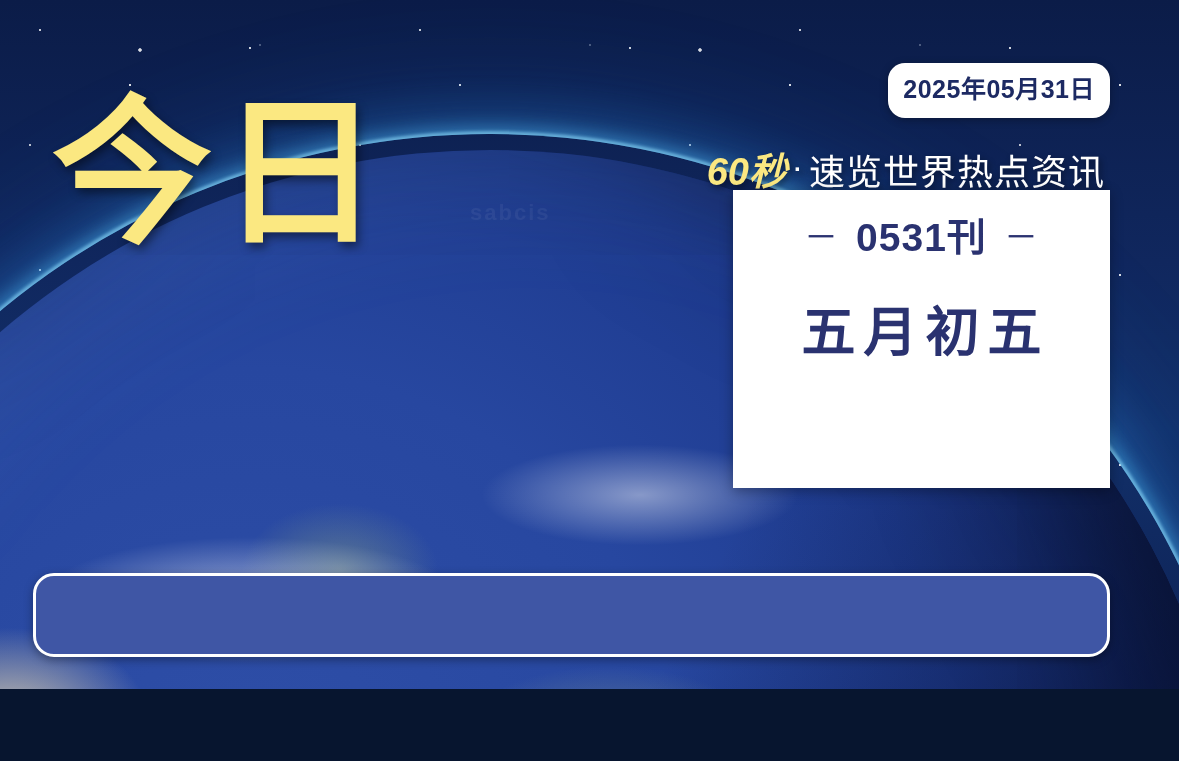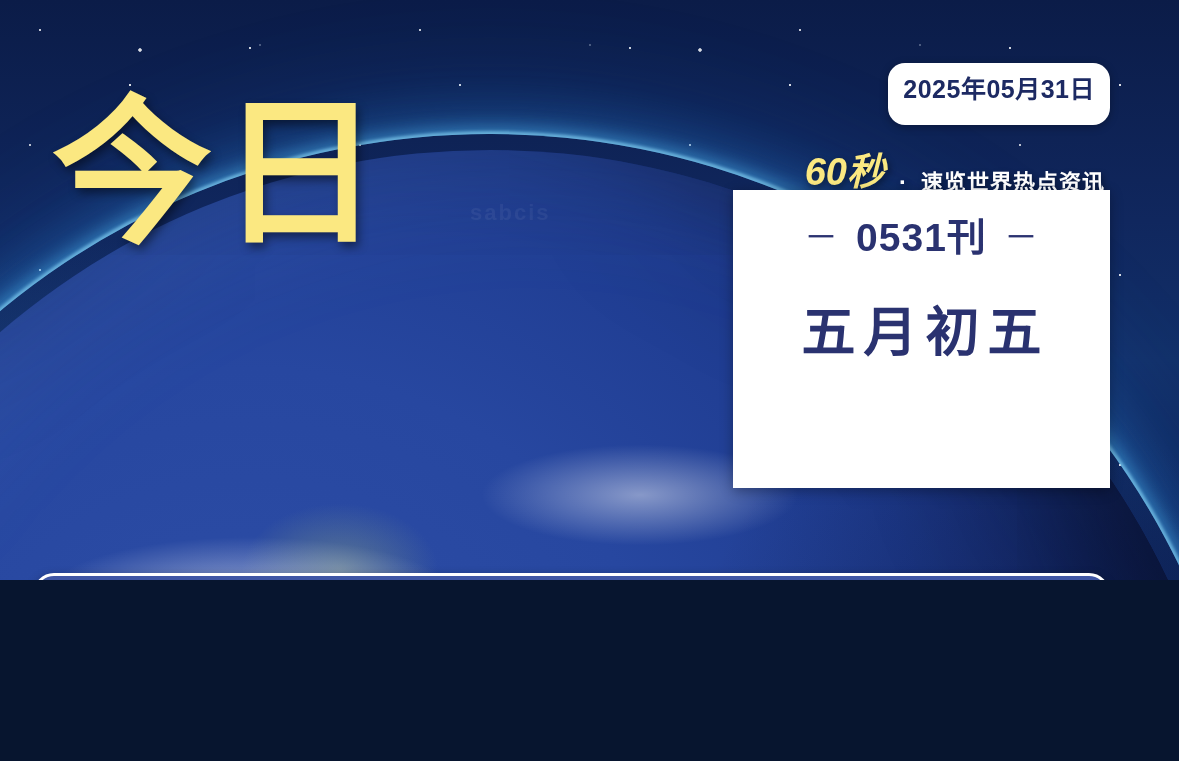--- a/index.html
+++ b/index.html
@@ -4,21 +4,21 @@
 <title>今日新闻</title>
 <style>
   html, body {
     margin: 0;
     padding: 0;
     background: #07152f;
   }
   .poster {
     position: relative;
     width: 1179px;
-    height: 580px;
+    height: 689px;
     overflow: hidden;
     font-family: "Liberation Sans", "DejaVu Sans", sans-serif;
     background: #0d2157;
     user-select: none;
   }
 
   
   .space {
     position: absolute;
     inset: 0;
@@ -142,52 +142,52 @@
   .date-badge {
     position: absolute;
     right: 69px;
     top: 63px;
     z-index: 7;
     background: #ffffff;
     color: #1d2a63;
     font-size: 25px;
     font-weight: 700;
     letter-spacing: .5px;
-    padding: 6px 15px 20px;
+    padding: 6px 15px 13px;
     border-radius: 17px;
     box-shadow: 0 2px 8px rgba(0,0,0,.30);
   }
   .tagline {
     position: absolute;
     right: 74px;
     top: 141px;
     z-index: 7;
     display: flex;
-    align-items: flex-end;
-    gap: 11px;
+    align-items: center;
+    gap: 4px;
     white-space: nowrap;
     text-shadow: 2px 3px 6px rgba(0,0,0,.45);
   }
   .tagline-60 {
     color: #FBE881;
     font-size: 38px;
     font-weight: 700;
     font-style: italic;
     letter-spacing: 0px;
   }
   .tagline-sep {
     color: #ffffff;
     font-size: 24px;
     font-weight: 700;
     padding: 0 3px;
   }
   .tagline-text {
     color: #ffffff;
-    font-size: 22px;
-    font-weight: 700;
+    font-size: 36px;
+    font-weight: 400;
     letter-spacing: 1px;
   }
 
   .info-card {
     position: absolute;
     left: 733px;
     top: 190px;
     width: 377px;
     height: 298px;
     z-index: 7;

